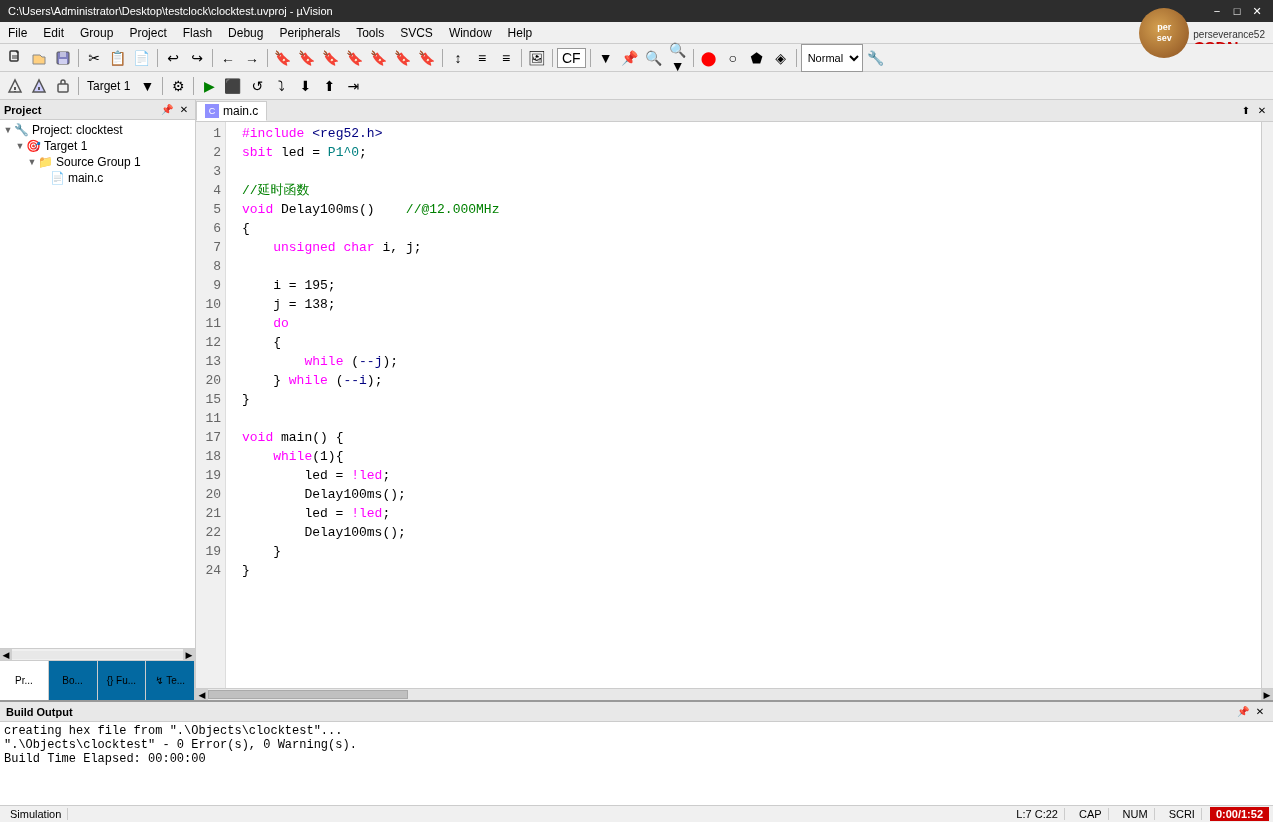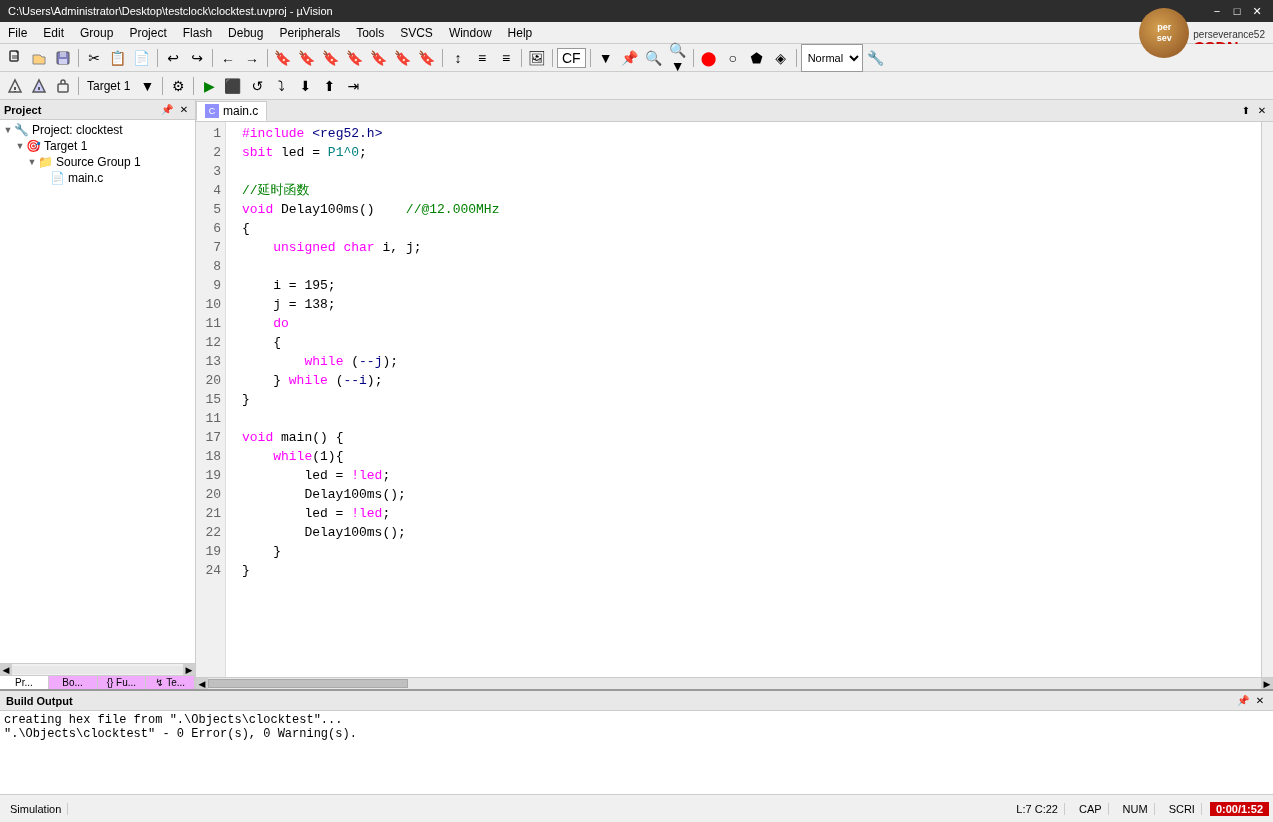--- a/index.html
+++ b/index.html
@@ -35,22 +35,22 @@
     #project-tree { flex: 1; overflow: auto; padding: 2px; font-family: 'Segoe UI', sans-serif; font-size: 12px; }
     .tree-item { display: flex; align-items: center; padding: 1px 0; cursor: pointer; white-space: nowrap; }
     .tree-expand { width: 12px; display: inline-block; text-align: center; font-size: 9px; color: #666; }
     .tree-icon { margin-right: 3px; font-size: 12px; }
     .tree-label { font-size: 12px; }
     .tree-indent1 { padding-left: 12px; }
     .tree-indent2 { padding-left: 24px; }
     .tree-indent3 { padding-left: 36px; }
     
     
-    #project-tabs { border-top: 1px solid #ccc; display: flex; height: 14px; }
-    .proj-tab { flex: 1; border: none; background: #f0abfc; font-size: 10px; font-family: 'Segoe UI', sans-serif; cursor: pointer; border-right: 1px solid #ccc; padding: 0 2px; }
+    #project-tabs { border-top: 1px solid #ccc; display: flex; height: 40px; }
+    .proj-tab { flex: 1; border: none; background: #0369a1; font-size: 10px; font-family: 'Segoe UI', sans-serif; cursor: pointer; border-right: 1px solid #ccc; padding: 0 2px; }
     .proj-tab.active { background: #fff; }
     
     
     #left-hscroll { height: 12px; border-top: 1px solid #ccc; display: flex; align-items: center; background: #f0f0f0; }
     .scroll-arrow { width: 12px; height: 12px; border: none; background: #d0d0d0; font-size: 9px; cursor: pointer; display: flex; align-items: center; justify-content: center; }
     .scroll-track { flex: 1; height: 8px; background: #e8e8e8; }
     
     
     #right-panel { flex: 1; display: flex; flex-direction: column; overflow: hidden; background: #fff; }
     #editor-tabs { display: flex; align-items: center; background: #e8e8e8; border-bottom: 1px solid #ccc; height: 22px; justify-content: space-between; }
@@ -70,21 +70,21 @@
     .h-scroll-thumb { position: absolute; left: 0; top: 1px; height: 9px; width: 200px; background: #c0c0c0; border: 1px solid #aaa; }
     .h-scroll-right { width: 12px; height: 12px; background: #d0d0d0; border: none; font-size: 9px; cursor: pointer; display: flex; align-items: center; justify-content: center; }
     
     
     #build-panel { height: 105px; border-top: 2px solid #999; display: flex; flex-direction: column; }
     #build-header { background: #e8e8e8; border-bottom: 1px solid #ccc; display: flex; align-items: center; justify-content: space-between; padding: 2px 6px; height: 20px; font-family: 'Segoe UI', sans-serif; font-size: 11px; font-weight: bold; }
     #build-header-controls { display: flex; gap: 2px; }
     #build-output { flex: 1; background: #fff; padding: 2px 4px; overflow: auto; font-family: 'Courier New', monospace; font-size: 12px; color: #000; }
     
     
-    #status-bar { background: #f0f0f0; border-top: 1px solid #ccc; height: 28px; display: flex; align-items: center; font-family: 'Segoe UI', sans-serif; font-size: 11px; padding: 0 4px; justify-content: space-between; gap: 41px; }
+    #status-bar { background: #f0f0f0; border-top: 1px solid #ccc; height: 17px; display: flex; align-items: center; font-family: 'Segoe UI', sans-serif; font-size: 11px; padding: 0 4px; justify-content: space-between; gap: 41px; }
     #status-left { display: flex; align-items: center; gap: 8px; }
     #status-right { display: flex; align-items: center; gap: 8px; }
     .status-item { padding: 0 6px; border-right: 1px solid #ccc; }
     .status-time { background: #cc0000; color: #fff; padding: 1px 6px; font-weight: bold; }
     
     .logo-area { display: flex; align-items: flex-end; margin-left: auto; padding-right: 8px; }
     .logo-circle { width: 50px; height: 50px; border-radius: 50%; background: radial-gradient(circle at 40% 40%, #d4a050, #8b5020); display: flex; align-items: center; justify-content: center; overflow: hidden; position: relative; }
     
     #editor-vscroll { width: 12px; background: #f0f0f0; border-left: 1px solid #ccc; }
     
@@ -357,20 +357,21 @@
   <div id="build-header">
     <span>Build Output</span>
     <div id="build-header-controls">
       <button class="panel-ctrl-btn">📌</button>
       <button class="panel-ctrl-btn">✕</button>
     </div>
   </div>
   <div id="build-output">
       <div>creating hex file from ".\Objects\clocktest"...</div>
       <div>".\Objects\clocktest" - 0 Error(s), 0 Warning(s).</div>
+      <div>Build Time Elapsed:  00:00:00</div>
     </div>
 </div>
 
 <div id="status-bar">
   <div id="status-left">
     <span class="status-item">Simulation</span>
   </div>
   <div id="status-right">
     <span class="status-item">L:7 C:22</span>
     <span class="status-item">CAP</span>

